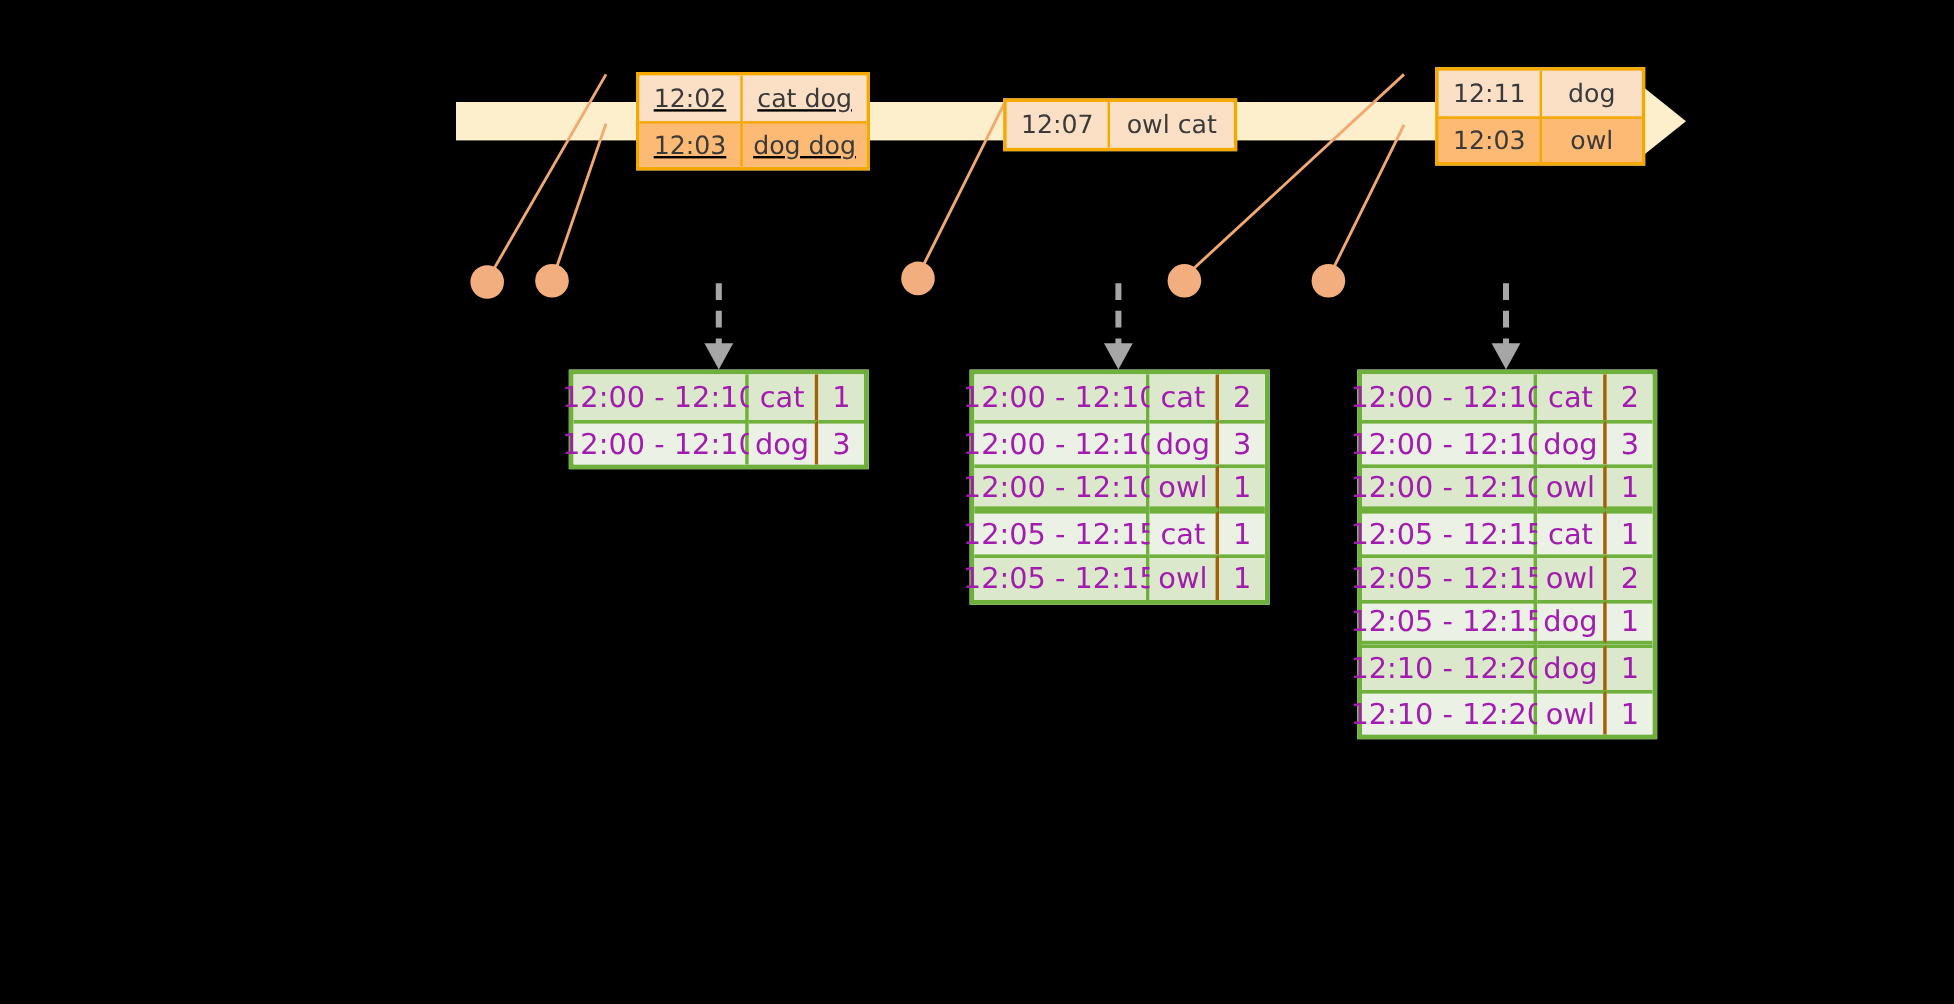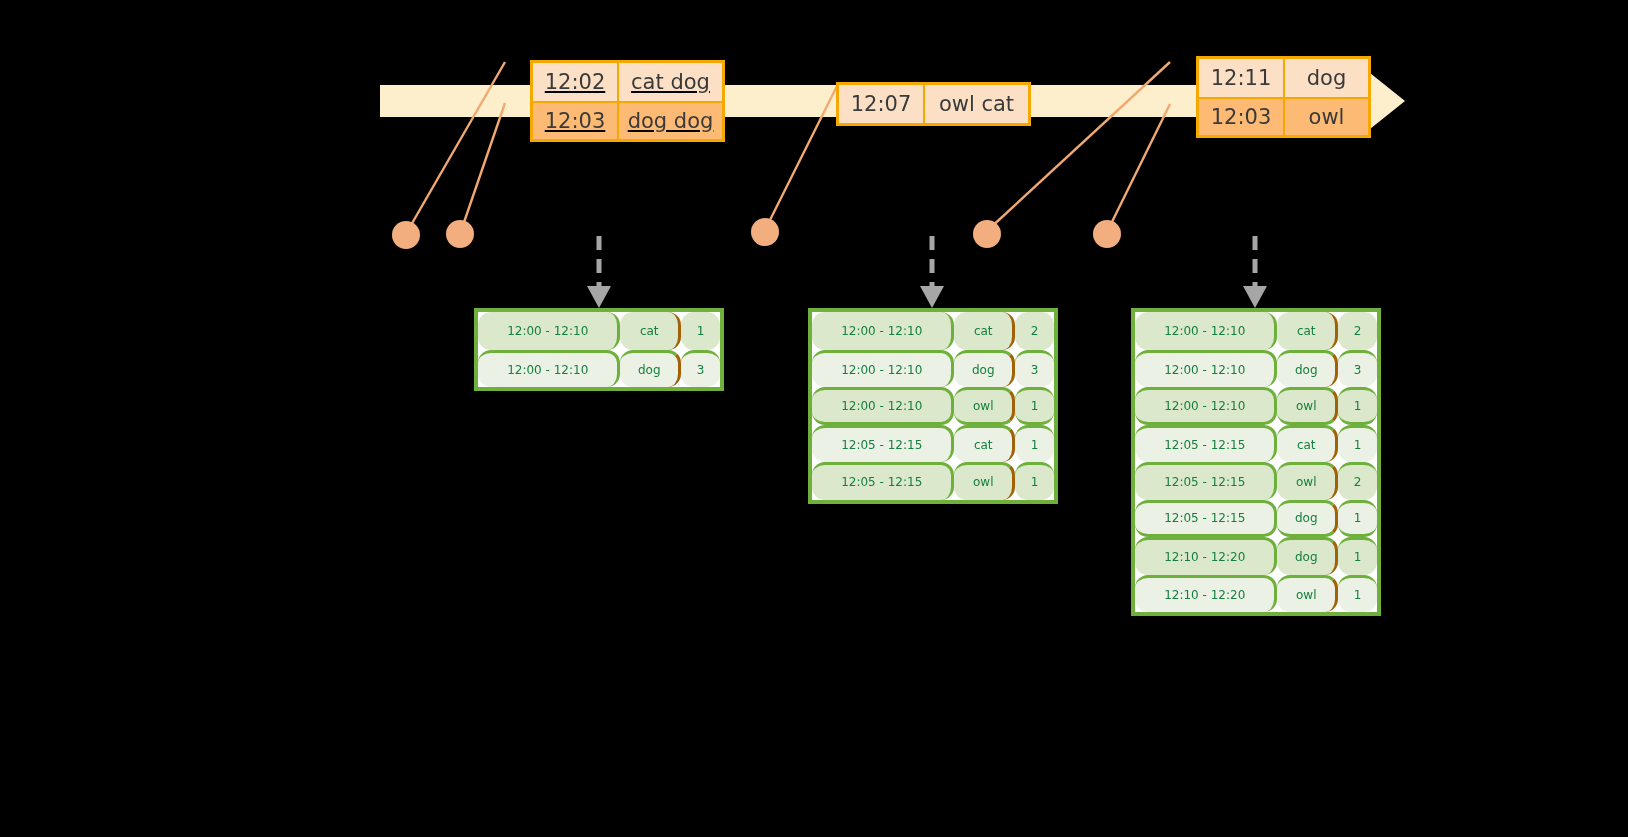--- a/index.html
+++ b/index.html
@@ -83,25 +83,24 @@
     display: flex;
     align-items: stretch;
     height: 37.5px;
   }
   .res-row.shade .res-cell { background: #DCE8CC; }
   .res-row.plain .res-cell { background: #ECF1E5; }
   .res-cell {
     display: flex;
     align-items: center;
     justify-content: center;
-    color: #15803d;
-    font-size: 12px;
+    color: #a21caf;
+    font-size: 24px;
     box-sizing: border-box;
     white-space: nowrap;
-    border-radius: 13px;
   }
   .res-window {
     width: 146px;
     border-right: 3px solid #6FB03C;
   }
   .res-key {
     width: 62px;
     border-right: 3px solid #a16207;
   }
   .res-count {

